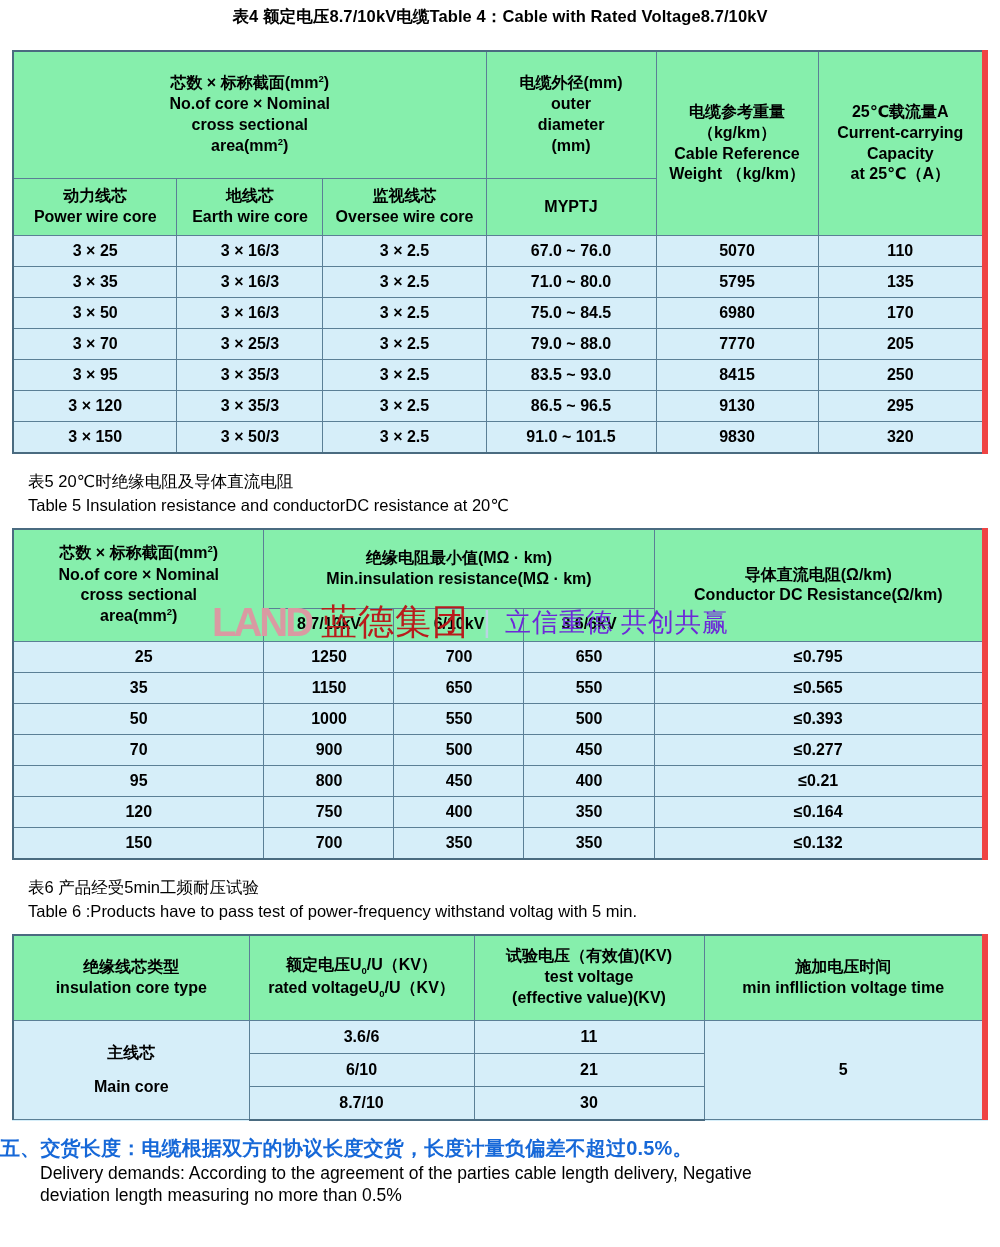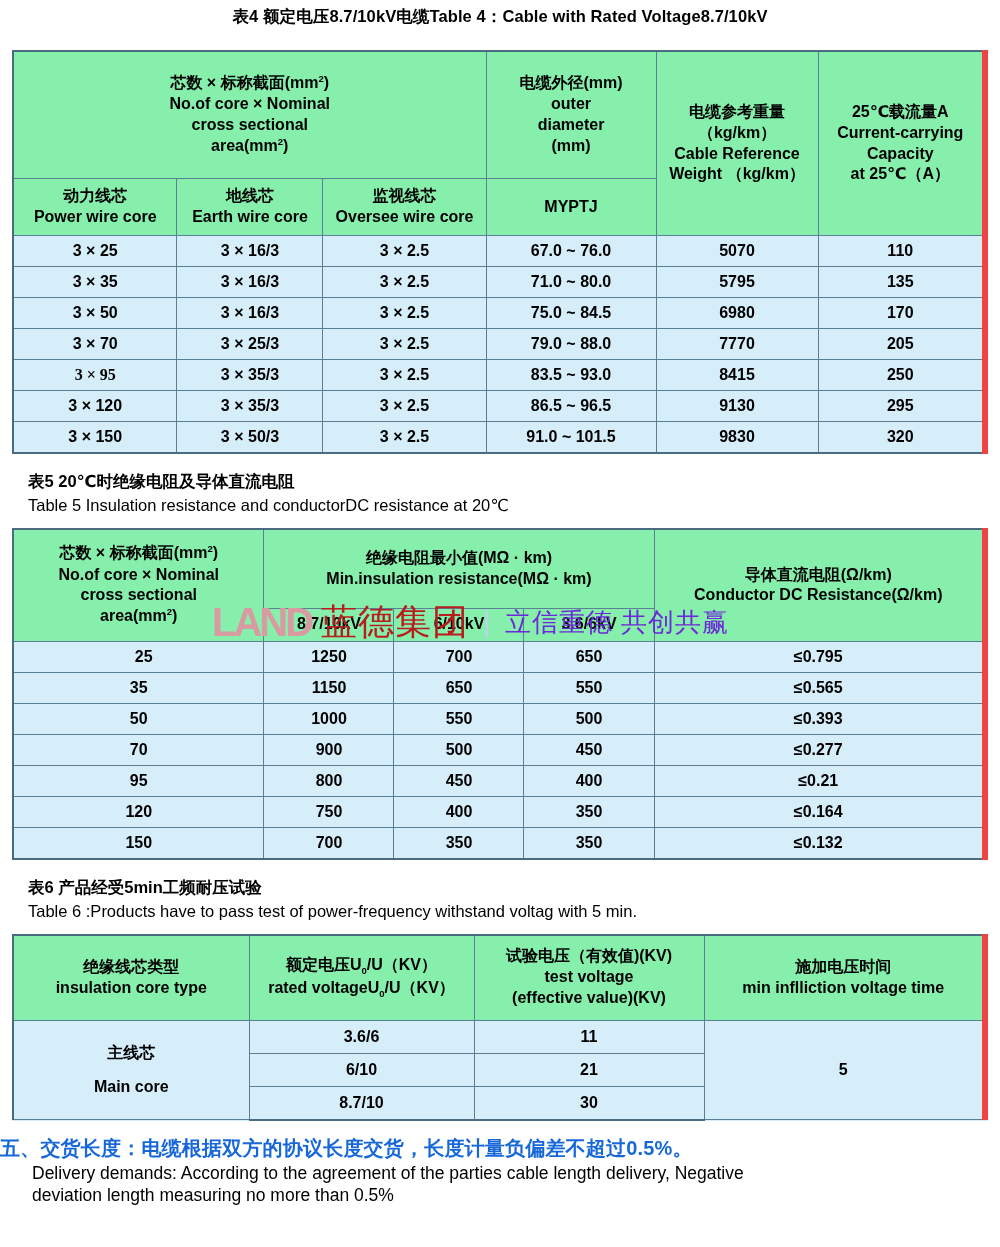--- a/index.html
+++ b/index.html
@@ -27,21 +27,21 @@
     padding-top: 6px;
     padding-bottom: 22px;
   }
   .tbl-title-left {
     font-size: 16.5px;
     font-weight: bold;
     padding-left: 28px;
     line-height: 1.45;
   }
   .tbl-title-left .en { font-weight: normal; }
-  .tbl-title-left .cn { font-weight: bold; }
+  .tbl-title-left .cn { font-weight: normal; }
 
   
   table.grid {
     border-collapse: collapse;
     margin: 0 auto;
     table-layout: fixed;
     background: #d6eef9;
   }
   table.grid td, table.grid th {
     border: 1px solid #5b7f96;
@@ -116,21 +116,21 @@
     color: #1668d8;
     font-weight: bold;
     font-size: 20px;
     letter-spacing: .2px;
     line-height: 1.35;
   }
   .footer .line-en {
     color: #000;
     font-size: 17.5px;
     line-height: 1.3;
-    padding: 0 32px;
+    padding: 0 40px;
   }
 
   .spacer-sm { height: 10px; }
   .spacer-md { height: 16px; }
 </style>
 </head>
 <body>
 
 <div class="page">
 
@@ -215,21 +215,21 @@
       </tr>
       <tr>
         <td class="outer-l" style="height:30px;">3 × 70</td>
         <td>3 × 25/3</td>
         <td>3 × 2.5</td>
         <td>79.0 ~ 88.0</td>
         <td>7770</td>
         <td class="outer-r">205</td>
       </tr>
       <tr>
-        <td class="outer-l" style="height:30px;font-family:Liberation Serif, serif;">3 × 95</td>
+        <td class="outer-l" style="height:30px;">3 × 95</td>
         <td>3 × 35/3</td>
         <td>3 × 2.5</td>
         <td>83.5 ~ 93.0</td>
         <td>8415</td>
         <td class="outer-r">250</td>
       </tr>
       <tr>
         <td class="outer-l" style="height:30px;">3 × 120</td>
         <td>3 × 35/3</td>
         <td>3 × 2.5</td>

